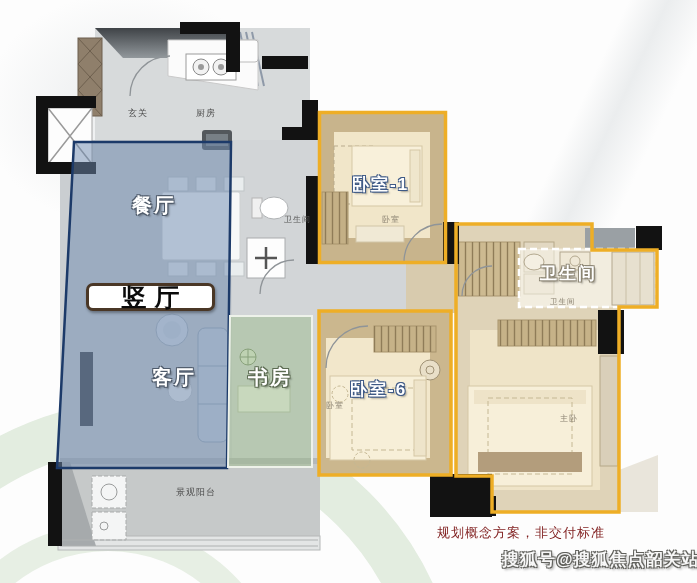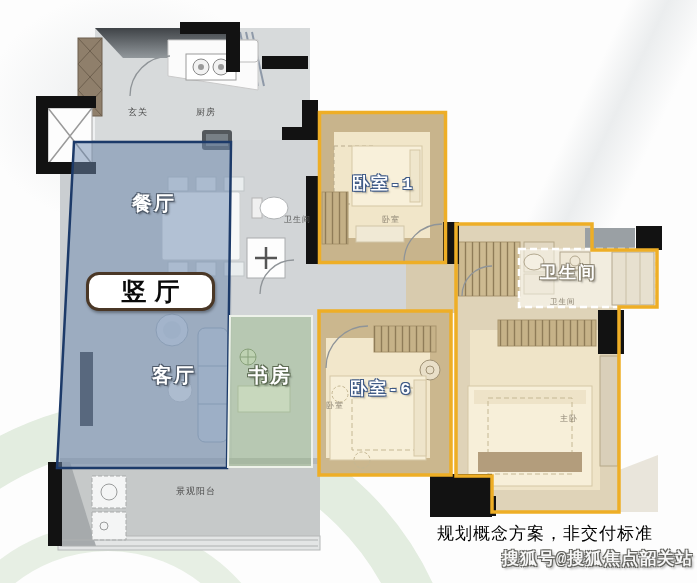--- a/index.html
+++ b/index.html
@@ -1,19 +1,19 @@
 <!DOCTYPE html>
 <html><head>
 <meta charset="utf-8">
 <style>
   html,body{margin:0;padding:0;background:#ffffff;}
   #stage{
     position:relative;width:697px;height:583px;overflow:hidden;
     background:#fdfdfd;
-    font-family:Liberation Mono, monospace;
+    font-family:Liberation Sans, sans-serif;
   }
   .bg{position:absolute;pointer-events:none;}
   .bg-arc1{left:-170px;top:400px;width:540px;height:540px;border-radius:50%;
     border:46px solid rgba(175,205,167,0.34);}
   .bg-arc2{left:-70px;top:523px;width:300px;height:300px;border-radius:50%;
     border:28px solid rgba(175,205,167,0.28);}
   .bg-swirl-tl{left:-80px;top:-60px;width:420px;height:340px;border-radius:50%;
     background:radial-gradient(closest-side,rgba(208,213,216,0.45),rgba(208,213,216,0) 70%);}
   .bg-swirl-r{left:430px;top:-20px;width:300px;height:420px;
     background:linear-gradient(115deg,rgba(0,0,0,0) 42%,rgba(220,224,226,0.55) 50%,rgba(0,0,0,0) 60%);}
@@ -24,23 +24,23 @@
   .room{font-size:20px;font-weight:700;color:#ffffff;letter-spacing:2px;
     text-shadow:-1px -1px 0 var(--oc,#4e5a6a),1px -1px 0 var(--oc,#4e5a6a),
       -1px 1px 0 var(--oc,#4e5a6a),1px 1px 0 var(--oc,#4e5a6a),2px 2px 2px rgba(0,0,0,0.35);}
   .room.blue{--oc:#3f5a86;font-size:17px;}
   .room.warm{--oc:#8b8472;font-size:17px;}
   .room.green{--oc:#5c6b52;}
   .boxlbl{position:absolute;display:flex;align-items:center;justify-content:center;
     background:#ffffff;border:3px solid #4a3726;border-radius:7px;
     box-shadow:1px 2px 3px rgba(0,0,0,0.35);
     font-weight:700;color:#0a0a0a;box-sizing:border-box;}
-  .boxlbl.hall{left:86px;top:272px;width:129px;height:39px;font-size:25px;letter-spacing:8px;text-indent:8px;border-radius:13px;}
+  .boxlbl.hall{left:86px;top:283px;width:129px;height:28px;font-size:25px;letter-spacing:8px;text-indent:8px;}
   .boxlbl.suite{left:467px;top:376px;width:129px;height:40px;font-size:24px;letter-spacing:2px;text-indent:2px;}
-  .note{font-size:17px;color:#000000;letter-spacing:1px;}
+  .note{font-size:13px;color:#7f1d1d;letter-spacing:1px;}
   .wm{font-size:17px;font-weight:700;color:#f7f7f7;letter-spacing:1px;opacity:.95;
     text-shadow:-1px -1px 0 #5a5a55,1px -1px 0 #5a5a55,-1px 1px 0 #5a5a55,1px 1px 0 #5a5a55,2px 2px 3px rgba(0,0,0,0.45);}
 </style>
 </head>
 <body>
 
 <div id="stage">
 
   <div class="bg bg-swirl-tl"></div>
   <div class="bg bg-swirl-r"></div>

